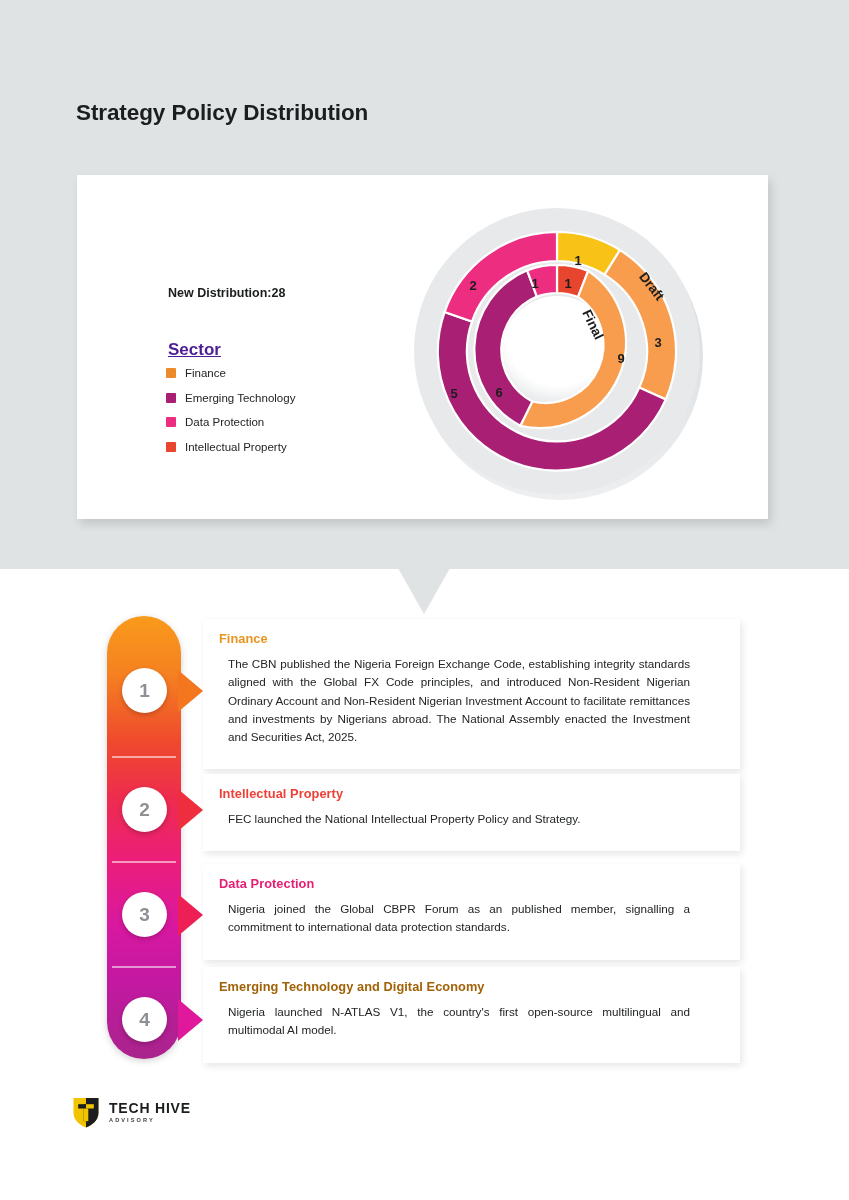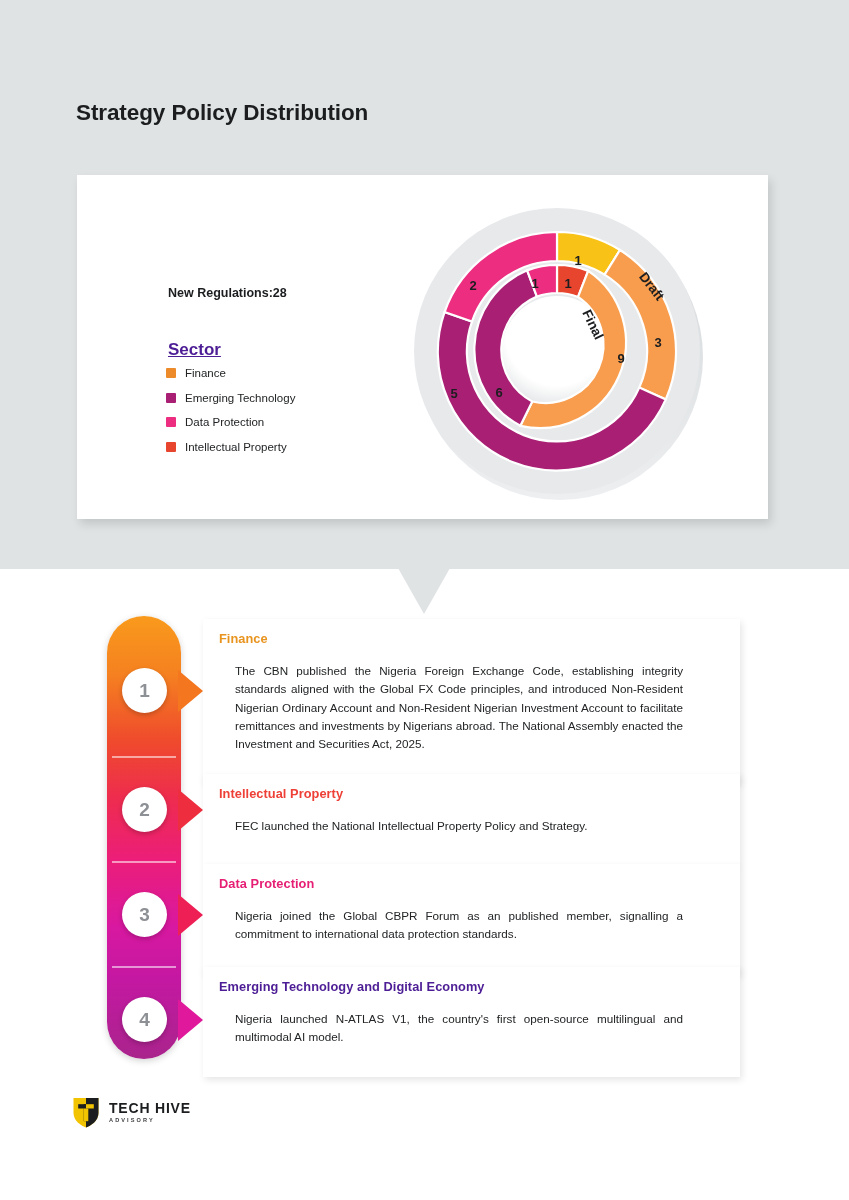--- a/index.html
+++ b/index.html
@@ -179,21 +179,21 @@
     font-size: 12.8px;
     font-weight: bold;
     margin: 0 0 2px 0;
     letter-spacing: 0.05px;
   }
   .tl-body {
     font-size: 11.7px;
     line-height: 1.56;
     color: #222426;
     text-align: justify;
-    margin: 16px;
+    margin: 9px;
   }
 
   
   #footer-logo {
     position: absolute;
     left: 72px; top: 1096px;
     display: flex;
     align-items: center;
     gap: 9px;
   }
@@ -217,21 +217,21 @@
 
 <div id="top-panel"></div>
 <div id="panel-notch">
   <div class="tri"></div>
 </div>
 
 <div id="page-title">Strategy Policy Distribution</div>
 
 <div id="chart-card">
 
-  <div id="kpi-line">New Regulations:28</div>
+  <div id="kpi-line">New Distribution:28</div>
 
   <div id="legend-title">Sector</div>
 
   <div id="legend-list">
     <div class="legend-row">
       <span class="legend-swatch" style="background:#ED8B2B"></span>
       <span class="legend-label">Finance</span>
     </div>
     <div class="legend-row">
       <span class="legend-swatch" style="background:#A91F74"></span>
@@ -339,21 +339,21 @@
   <div class="tl-card" style="top:250px">
     <div class="tl-heading" style="color:#E61E74">Data Protection</div>
     <div class="tl-body">Nigeria joined the Global CBPR Forum as an published member, signalling a commitment to international data protection standards.</div>
   </div>
 
   <div class="node" style="top:383px">
     <span>4</span>
   </div>
   <div class="pointer" style="top:385px;border-left-color:#E0189B"></div>
   <div class="tl-card" style="top:353px">
-    <div class="tl-heading" style="color:#4c1d95">Emerging Technology and Digital Economy</div>
+    <div class="tl-heading" style="color:#a16207">Emerging Technology and Digital Economy</div>
     <div class="tl-body">Nigeria launched N-ATLAS V1, the country's first open-source multilingual and multimodal AI model.</div>
   </div>
 </div>
 
 <div id="footer-logo">
   <svg width="28" height="33" viewBox="0 0 28 33">
     <path d="M1.5 2 H26.5 V17 C26.5 25 18.5 30 14 31.5 C9.5 30 1.5 25 1.5 17 Z" fill="#F2C300"></path>
     <path d="M14 2 H26.5 V17 C26.5 25 18.5 30 14 31.5 Z" fill="#1B1D1F"></path>
     <rect x="6.2" y="8.2" width="15.6" height="4.3" fill="#1B1D1F"></rect>
     <rect x="11.7" y="8.2" width="4.6" height="17" fill="#1B1D1F"></rect>

